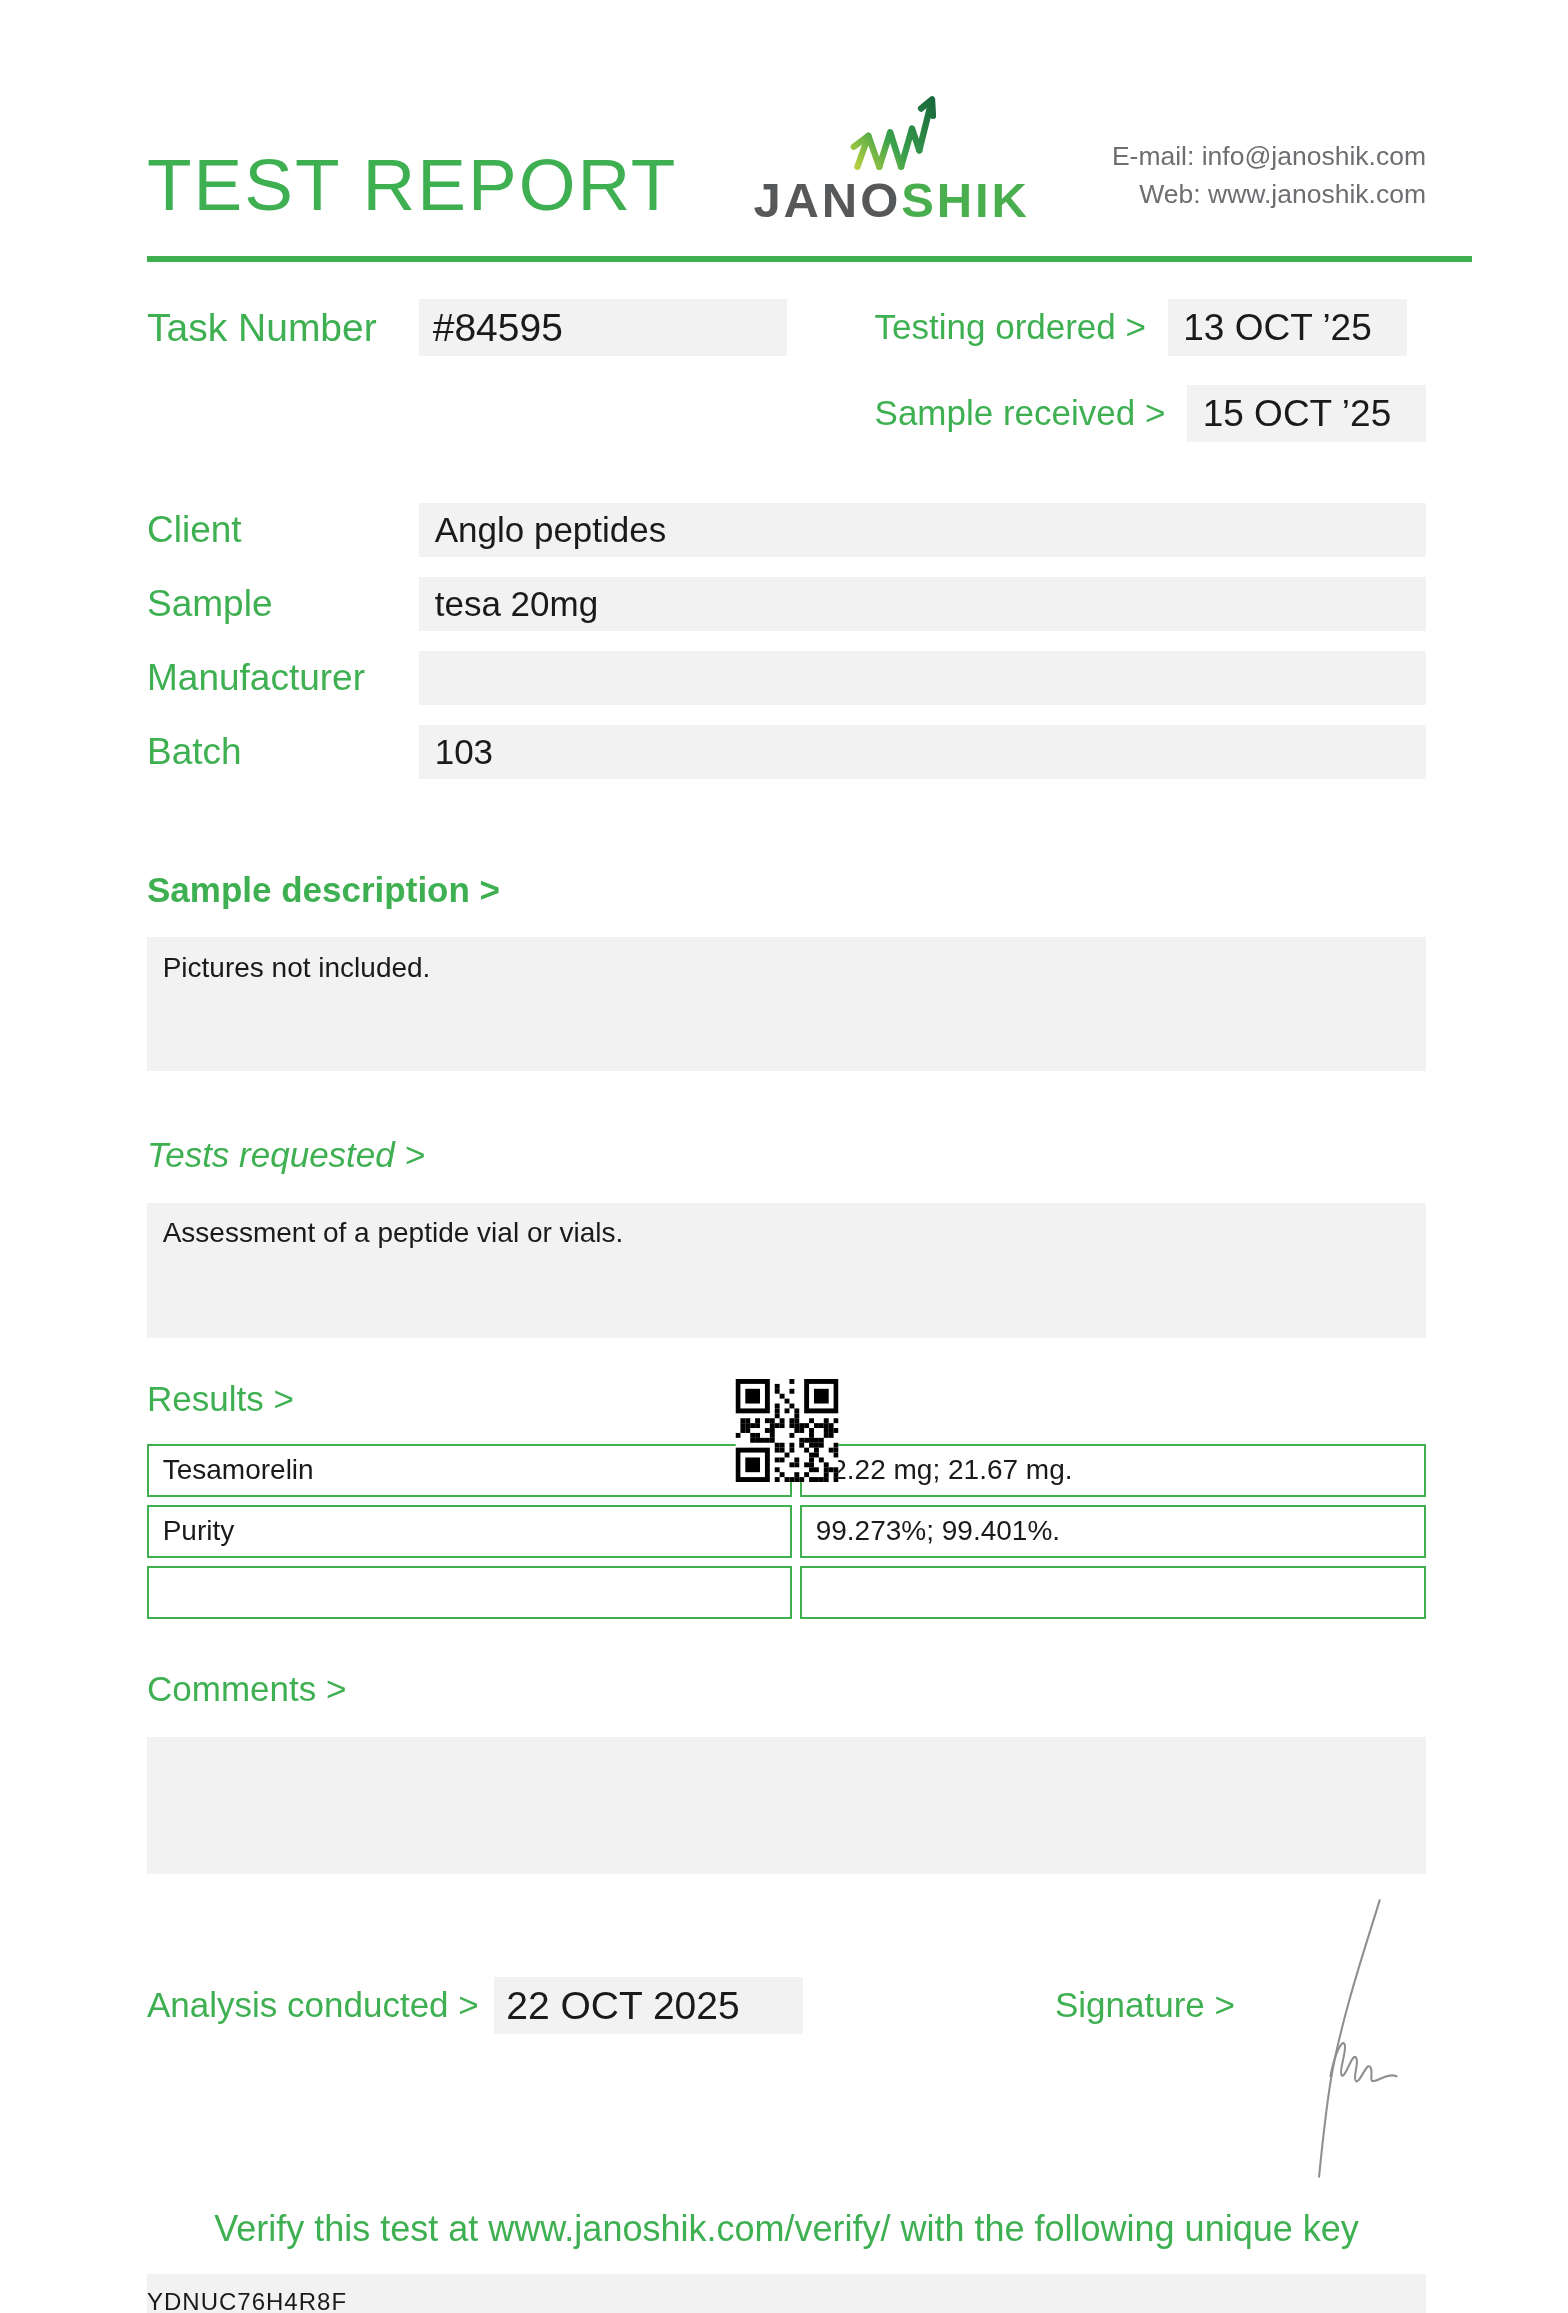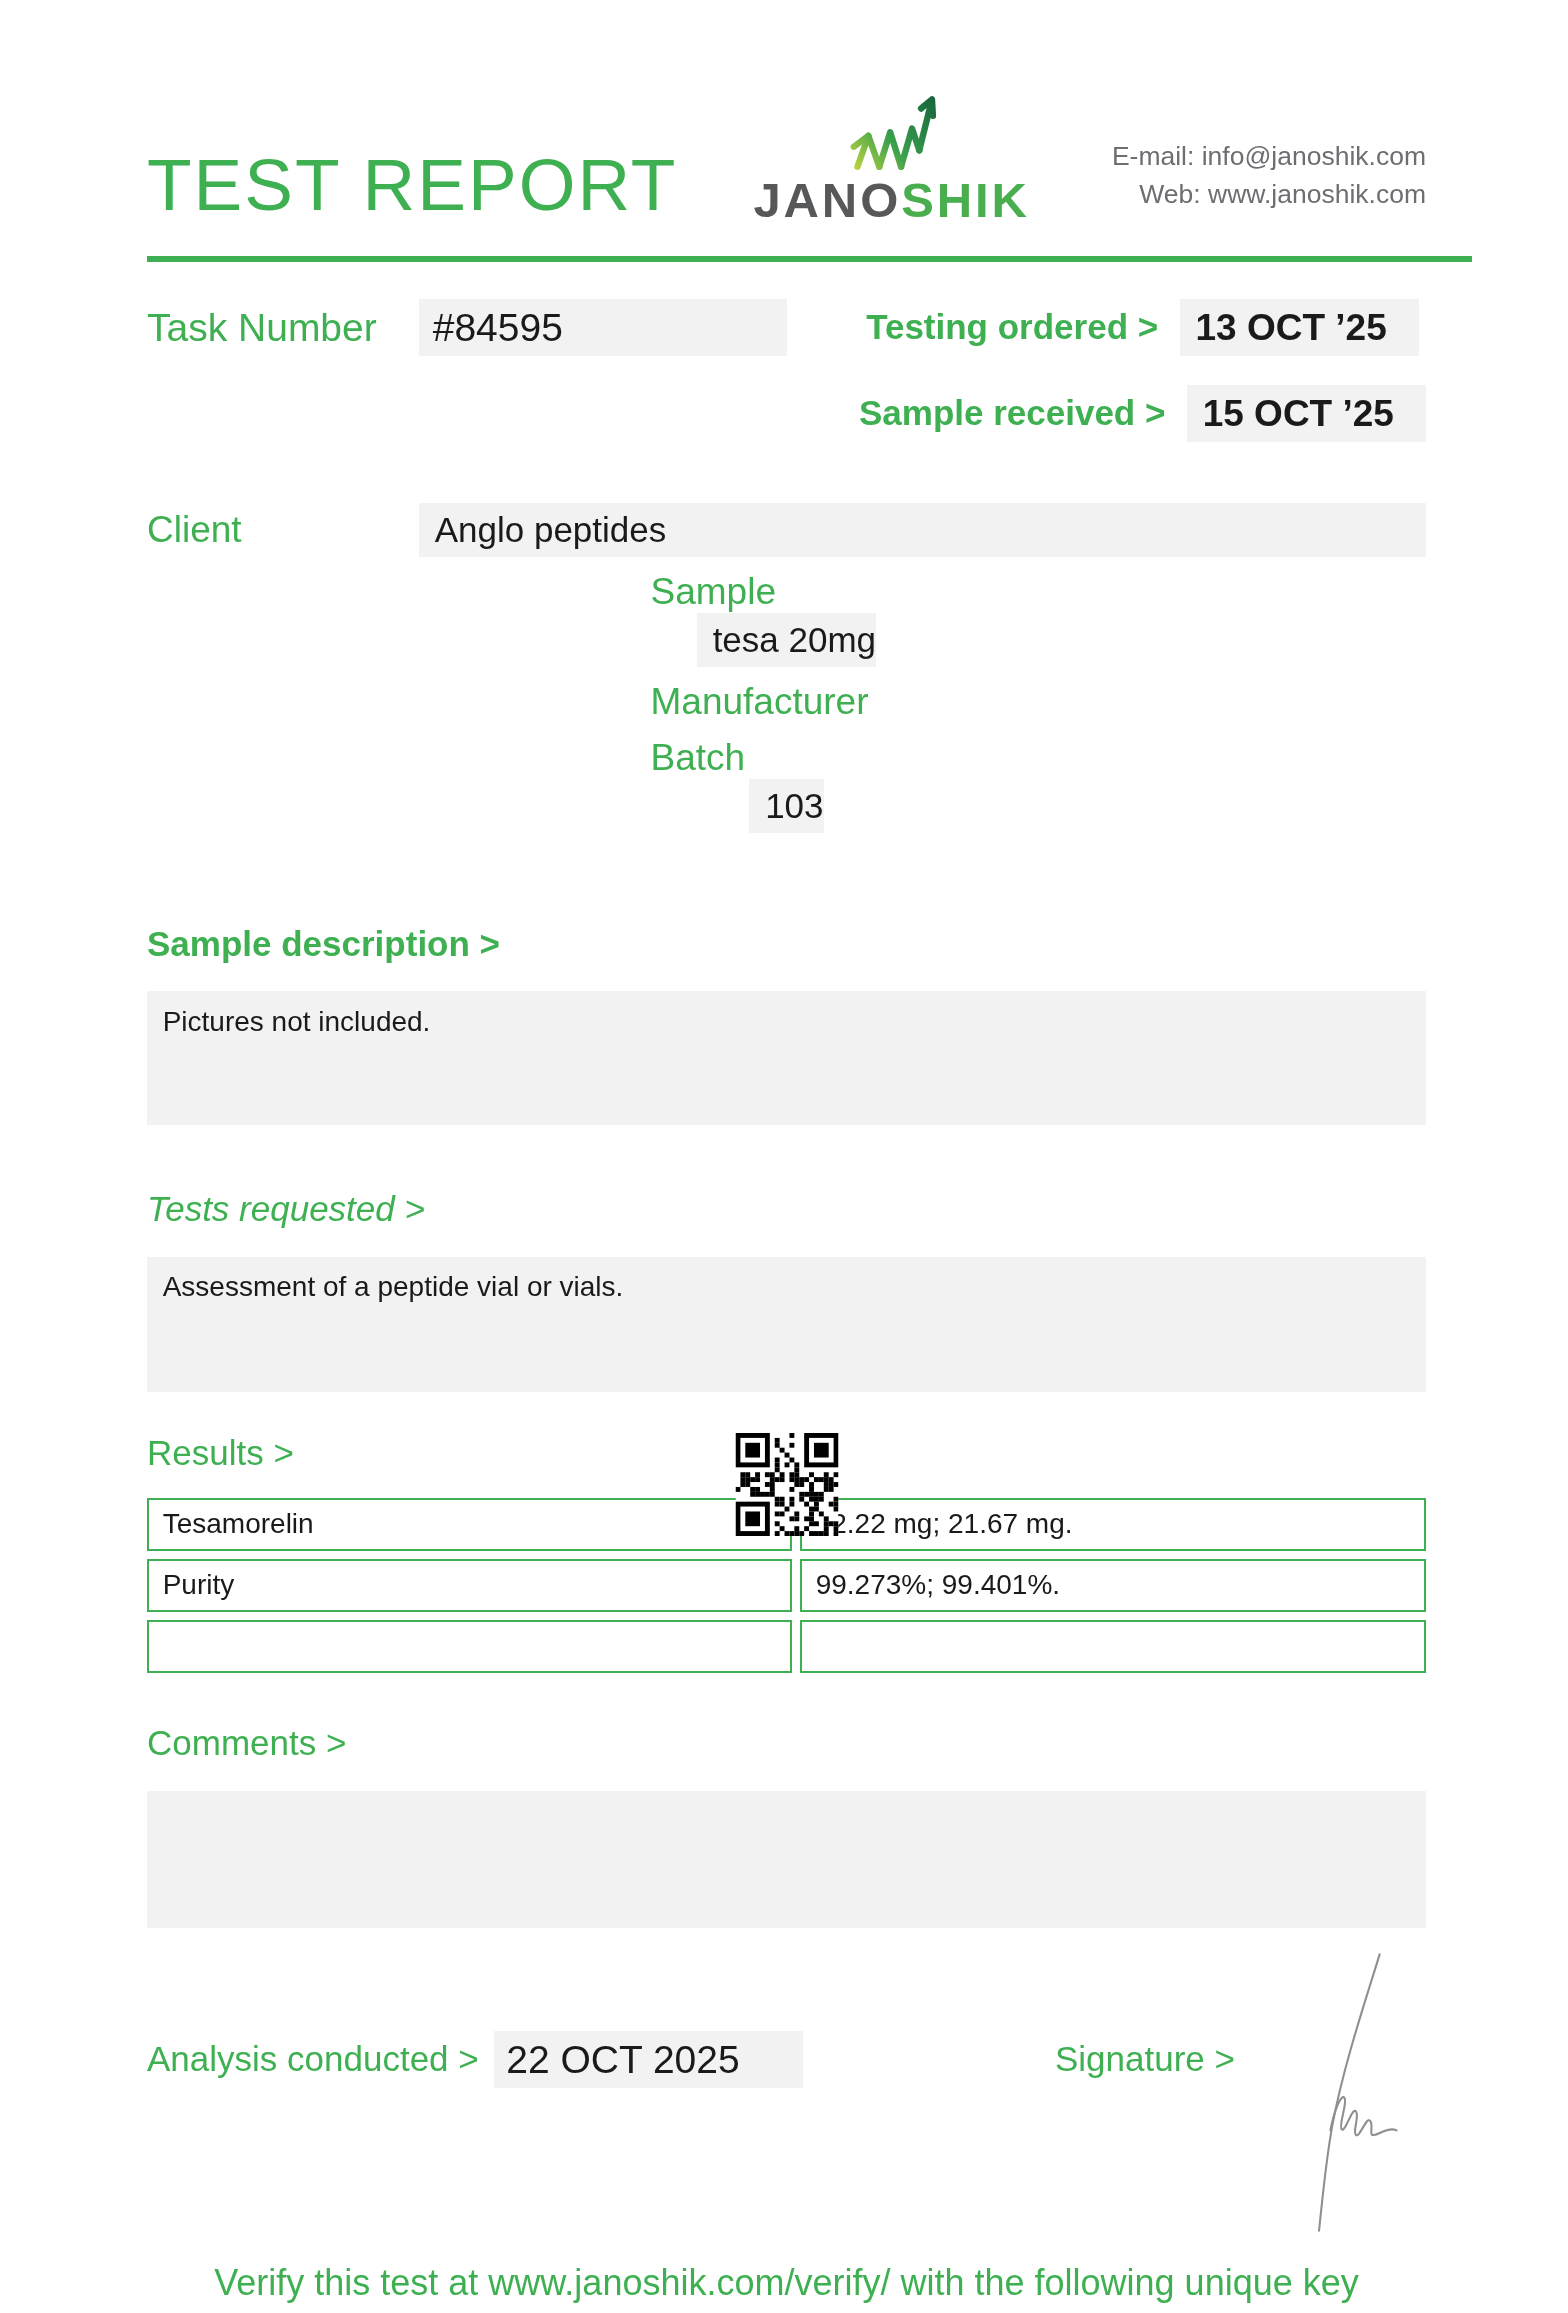--- a/index.html
+++ b/index.html
@@ -27,29 +27,29 @@
   .logo-shik{color:#49ae4d;}
   .contact{margin-left:auto;text-align:right;font-size:26.5px;color:var(--gray);line-height:38px;padding-bottom:11.8px;white-space:nowrap;}
   .rule{height:5.9px;background:var(--green);width:1325px;margin-top:31px;}
 
   
   .meta{display:flex;margin-top:37px;}
   .task{display:flex;align-items:flex-start;}
   .task-label{width:272px;font-size:39px;color:var(--green);line-height:57px;white-space:nowrap;}
   .task-box{width:368px;height:57px;background:var(--box-bg);font-size:39px;line-height:57px;padding-left:13.7px;}
   .dates{margin-left:auto;}
-  .date-row{display:flex;align-items:center;justify-content:center;font-weight:bold;}
+  .date-row{display:flex;align-items:center;justify-content:flex-start;}
   .date-row + .date-row{margin-top:29px;}
   .date-label{font-size:35px;color:var(--green);margin-right:21.6px;white-space:nowrap;}
   .date-box{width:239px;height:57px;background:var(--box-bg);font-size:37px;line-height:57px;padding-left:15.7px;white-space:nowrap;}
 
   
   .details{margin-top:61px;}
   .detail-row{display:flex;align-items:center;}
-  .detail-row + .detail-row{margin-top:14px;flex-direction:column;}
+  .detail-row + .detail-row{margin-top:20px;}
   .detail-label{width:272px;font-size:37px;color:var(--green);white-space:nowrap;}
   .detail-value{flex:1;height:54px;background:var(--box-bg);font-size:35px;line-height:54px;padding-left:15.7px;}
 
   
   .sec-h{font-size:35px;color:var(--green);line-height:41px;white-space:nowrap;}
   .h-desc{margin-top:90px;font-weight:bold;}
   .gray-box{background:var(--box-bg);margin-top:27.4px;padding:12.7px 15.7px;font-size:28px;line-height:35px;}
   .box-desc{height:134px;}
   .h-tests{margin-top:63px;font-style:italic;}
   .box-tests{height:135px;}

